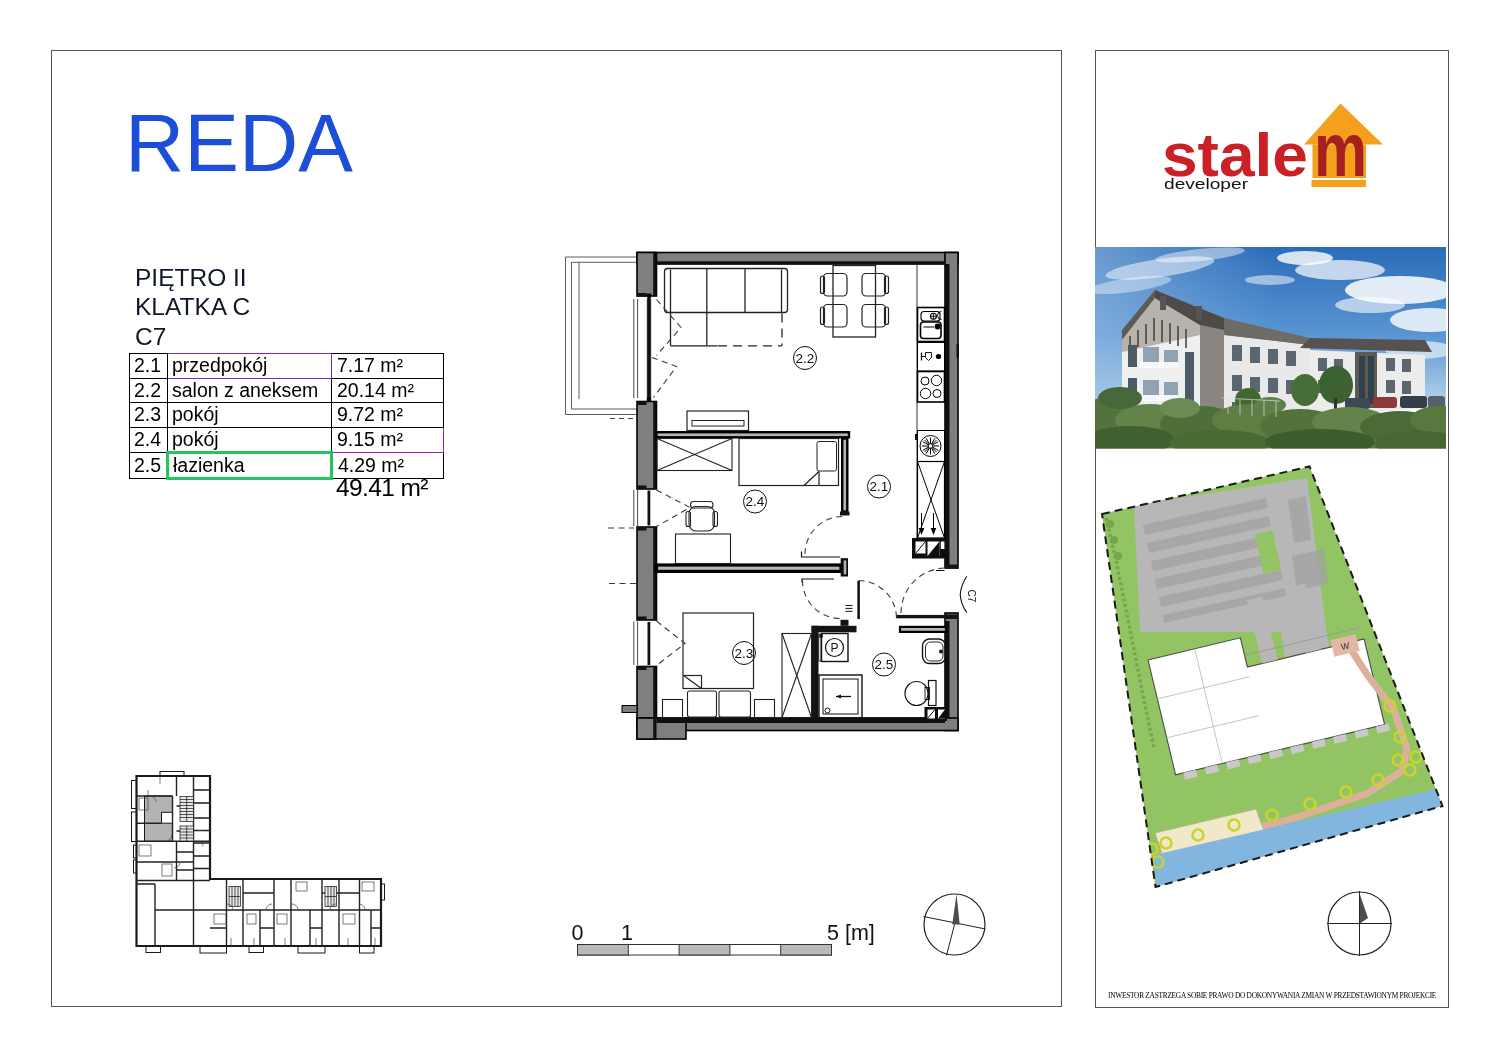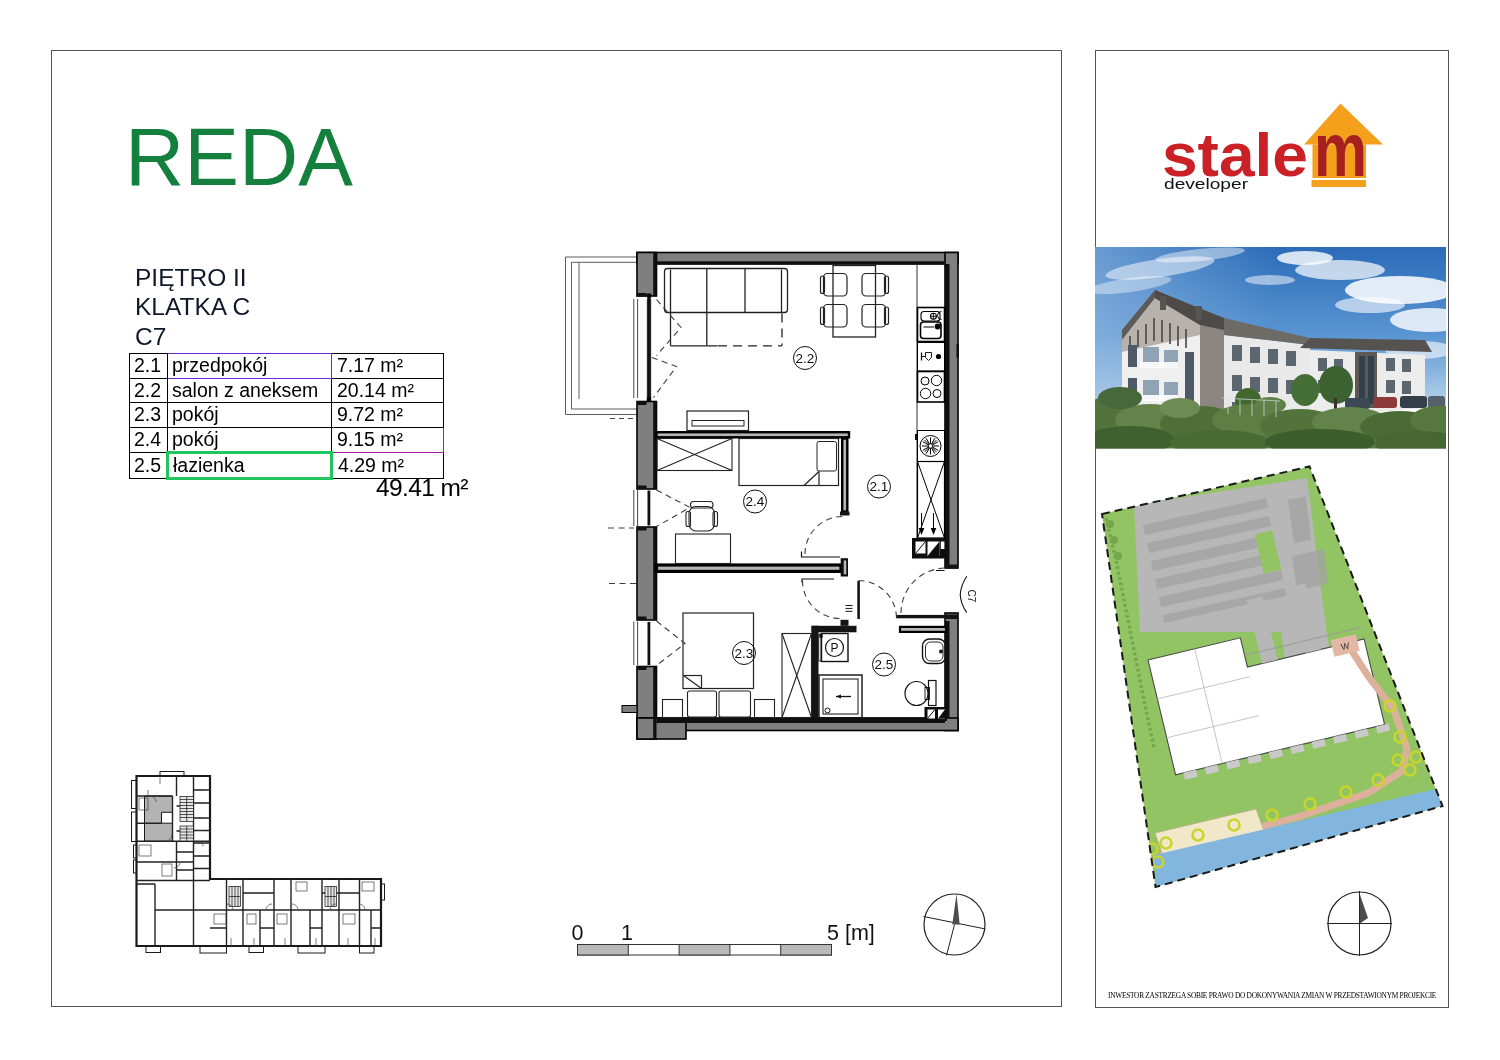--- a/index.html
+++ b/index.html
@@ -6,21 +6,21 @@
 #page{position:relative;width:1500px;height:1060px;overflow:hidden;background:#fff;}
 .abs{position:absolute;}
 </style></head>
 <body>
 <div id="page">
 
 <div class="abs" style="left:50.5px;top:49.5px;width:1011px;height:957px;border:1.5px solid #555;box-sizing:border-box"></div>
 
 <div class="abs" style="left:1094.5px;top:49.5px;width:354px;height:958px;border:1.5px solid #555;box-sizing:border-box"></div>
 
-<div class="abs" style="left:125px;top:116px;font-size:82px;line-height:1;color:#15803d;">REDA</div>
+<div class="abs" style="left:125px;top:102px;font-size:82px;line-height:1;color:#1d4ed8;">REDA</div>
 
 
 <div class="abs" style="left:135px;top:263px;font-size:24.5px;line-height:29.4px;color:#0f172a;">PIĘTRO II<br>KLATKA C<br>C7</div>
 
 <table class="abs" style="left:129px;top:353px;width:314px;border-collapse:collapse;font-size:19.5px;color:#000;table-layout:fixed;">
 <colgroup>
         <col style="width:38px">
         <col style="width:164px">
         <col style="width:112px">
       </colgroup>
@@ -46,21 +46,21 @@
           <td style="border:1px solid #a21caf;padding:0 0 0 5px">9.15 m²</td>
         </tr>
 <tr style="height:24.5px">
           <td style="border:1px solid #000;padding:0 0 0 4px">2.5</td>
           <td style="border:3px solid #22c55e;padding:0 0 0 4px">łazienka</td>
           <td style="border:1px solid #000;padding:0 0 0 5px">4.29 m²</td>
         </tr>
 </tbody>
     </table>
 
-<div class="abs" style="left:336px;top:474px;font-size:24.5px;letter-spacing:-0.6px;color:#000;margin-left:40px;">49.41 m²</div>
+<div class="abs" style="left:336px;top:474px;font-size:24.5px;letter-spacing:-0.6px;color:#000;">49.41 m²</div>
 
 <svg class="abs" style="left:0;top:0" width="1500" height="1060" viewBox="0 0 1500 1060">
 <g>
 
 <g fill="none" stroke="#4a4a4a" stroke-width="0.9">
 <path d="M565.5,414.5 V257 H637"></path>
 <path d="M571.5,409 V262.3 H637"></path>
 <path d="M579,262.3 V399"></path>
 <path d="M565.5,414.5 H637"></path>
 <path d="M571.5,409 H637"></path>

